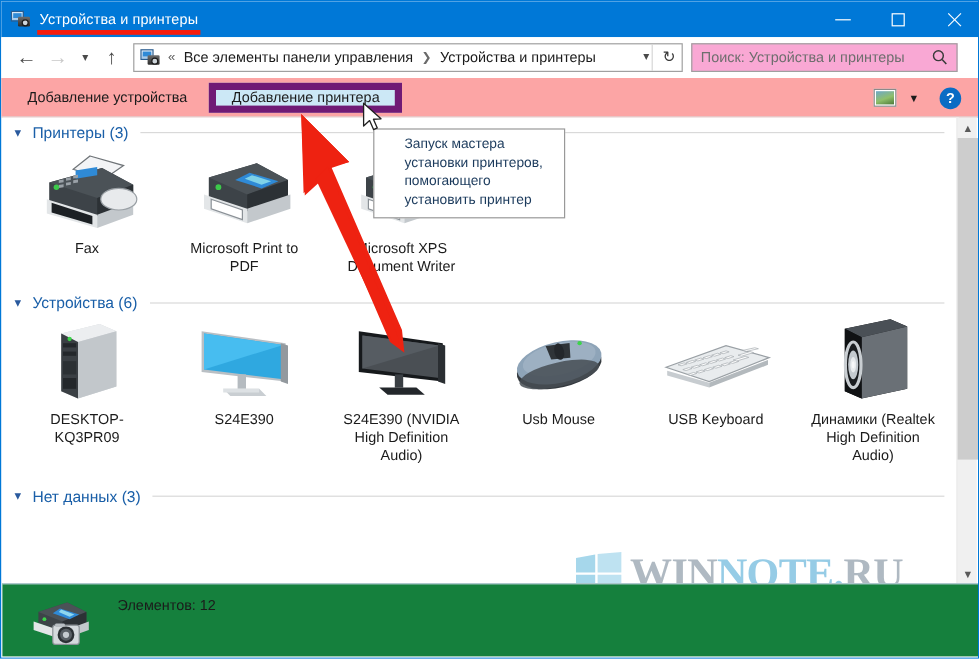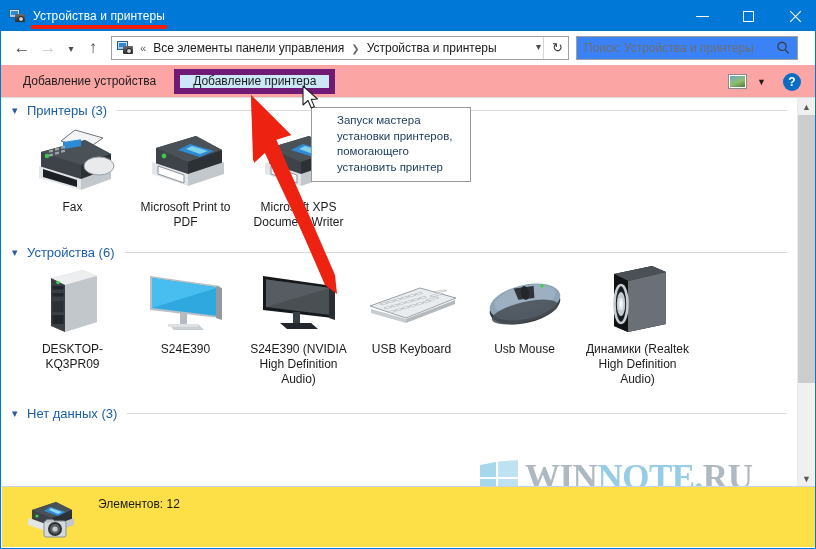--- a/index.html
+++ b/index.html
@@ -121,21 +121,21 @@
   #crumb-refresh {
     position: absolute; right: 5px; top: 3px;
     font-size: 13px; color: #3a3a3a;
   }
 
   #searchbox {
     position: relative;
     margin-left: 7px;
     width: 222px; height: 24px;
     border: 1px solid #a0a0a0;
-    background: #3b82f6;
+    background: #f9a8d4;
     display: flex; align-items: center;
   }
   #search-input {
     border: 0; outline: none; background: transparent;
     font-family: "Liberation Sans", sans-serif;
     font-size: 12px; color: #1b1b1b;
     margin-left: 7px; width: 185px;
   }
   #search-input::placeholder { color: #6e6e6e; opacity: 1; }
   #search-icon {
@@ -206,21 +206,21 @@
   .sec-chev {
     font-size: 11px; color: #2a5a9e; width: 15px;
   }
   .sec-label {
     font-size: 13px; color: #1a5fa8; white-space: nowrap;
   }
   .sec-rule {
     flex: 1; height: 1px; background: #d9d9d9; margin-left: 10px; margin-right: 12px;
   }
 
-  .grid { display: flex; padding-left: 14px; }
+  .grid { display: flex; padding-left: 14px; gap: 18px; }
   .tile {
     width: 113px;
     display: flex; flex-direction: column; align-items: center;
   }
   .tile-icon {
     height: 72px; width: 100px;
     display: flex; align-items: flex-end; justify-content: center;
   }
   .tile-label {
     margin-top: 6px;
@@ -246,21 +246,21 @@
   #sb-thumb {
     position: absolute; left: 0; top: 17px;
     width: 17px; height: 268px;
     background: #cdcdcd;
   }
 
   
   #statusbar {
     position: absolute; left: 1px; bottom: 1px;
     width: 813px; height: 61px;
-    background: #fde047;
+    background: #15803d;
     border-top: 1px solid #c8d4e6;
     display: flex; align-items: center;
   }
   #status-icon { margin-left: 22px; width: 60px; height: 48px; position: relative; }
   #status-text {
     margin-left: 14px; font-size: 12px; color: #1b1b1b;
     align-self: flex-start; margin-top: 10px;
   }
 
   
@@ -489,20 +489,36 @@
           <svg width="100" height="74" viewBox="0 0 100 74">
             <polygon points="14,14 84,24 84,56 14,48" fill="#16191c"></polygon>
             <polygon points="17,17.5 81,26 81,53 17,45" fill="#4a4f54"></polygon>
             <polygon points="17,17.5 81,26 17,45" fill="#565c62"></polygon>
             <polygon points="80,24 86,26 86,58 80,56" fill="#2a2e32"></polygon>
             <rect x="44" y="50" width="7" height="11" fill="#3a3f44"></rect>
             <polygon points="31,61 62,61 69,67 38,67" fill="#23272b"></polygon>
           </svg>
         </div>
         <div class="tile-label">S24E390 (NVIDIA High Definition Audio)</div>
+      </div>
+
+      <div class="tile">
+        <div class="tile-icon">
+          <svg width="100" height="74" viewBox="0 0 100 74">
+            <ellipse cx="50" cy="44" rx="36" ry="17" transform="rotate(-13 50 44)" fill="#353a3f"></ellipse>
+            <ellipse cx="50" cy="40" rx="36" ry="17" transform="rotate(-13 50 40)" fill="#8ea4b8"></ellipse>
+            <path d="M16,44 A36,17 0 0 1 84,30 A36,17 0 0 0 16,44 Z" transform="rotate(-13 50 37)" fill="#a9bcce"></path>
+            <ellipse cx="50" cy="37" rx="31" ry="13" transform="rotate(-13 50 37)" fill="#9db0c2"></ellipse>
+            <path d="M40,24 L60,26 L58,38 L42,36 Z" transform="rotate(-13 50 31)" fill="#2f3438"></path>
+            <ellipse cx="50" cy="31" rx="4" ry="7" transform="rotate(-13 50 31)" fill="#23272b"></ellipse>
+            <circle cx="67" cy="24" r="1.8" fill="#3cd44a"></circle>
+            <ellipse cx="50" cy="50" rx="34" ry="10" transform="rotate(-13 50 50)" fill="#474d53" opacity=".85"></ellipse>
+          </svg>
+        </div>
+        <div class="tile-label">Usb Mouse</div>
       </div>
 
       <div class="tile">
         <div class="tile-icon">
           <svg width="100" height="74" viewBox="0 0 100 74">
             <polygon points="8,44 58,26 94,36 44,56" fill="#e9ecee" stroke="#9aa0a5" stroke-width="1"></polygon>
             <polygon points="9,47 44,57 44,61 9,51" fill="#c7ccd0"></polygon>
             <polygon points="44,57 93,38 93,42 44,61" fill="#b3b9bd"></polygon>
             <g fill="#ffffff" stroke="#a8aeb3" stroke-width=".6">
               <polygon points="18,42 23,40.4 25.6,41.2 20.6,42.8"></polygon>
@@ -528,36 +544,20 @@
               <polygon points="72,30 82,27.8 85,28.6 75,30.8"></polygon>
             </g>
           </svg>
         </div>
         <div class="tile-label">USB Keyboard</div>
       </div>
 
       <div class="tile">
         <div class="tile-icon">
           <svg width="100" height="74" viewBox="0 0 100 74">
-            <ellipse cx="50" cy="44" rx="36" ry="17" transform="rotate(-13 50 44)" fill="#353a3f"></ellipse>
-            <ellipse cx="50" cy="40" rx="36" ry="17" transform="rotate(-13 50 40)" fill="#8ea4b8"></ellipse>
-            <path d="M16,44 A36,17 0 0 1 84,30 A36,17 0 0 0 16,44 Z" transform="rotate(-13 50 37)" fill="#a9bcce"></path>
-            <ellipse cx="50" cy="37" rx="31" ry="13" transform="rotate(-13 50 37)" fill="#9db0c2"></ellipse>
-            <path d="M40,24 L60,26 L58,38 L42,36 Z" transform="rotate(-13 50 31)" fill="#2f3438"></path>
-            <ellipse cx="50" cy="31" rx="4" ry="7" transform="rotate(-13 50 31)" fill="#23272b"></ellipse>
-            <circle cx="67" cy="24" r="1.8" fill="#3cd44a"></circle>
-            <ellipse cx="50" cy="50" rx="34" ry="10" transform="rotate(-13 50 50)" fill="#474d53" opacity=".85"></ellipse>
-          </svg>
-        </div>
-        <div class="tile-label">Usb Mouse</div>
-      </div>
-
-      <div class="tile">
-        <div class="tile-icon">
-          <svg width="100" height="74" viewBox="0 0 100 74">
             <polygon points="26,12 64,4 78,10 78,62 40,70 26,64" fill="#0d0f11"></polygon>
             <polygon points="26,12 64,4 78,10 40,19" fill="#4a5056"></polygon>
             <polygon points="40,19 78,10 78,62 40,70" fill="#6a7076"></polygon>
             <polygon points="26,12 40,19 40,70 26,64" fill="#101214"></polygon>
             <ellipse cx="33" cy="42" rx="6.5" ry="19" fill="#1a1d20"></ellipse>
             <ellipse cx="33" cy="42" rx="6.5" ry="19" fill="none" stroke="#c9ced2" stroke-width="2.6"></ellipse>
             <ellipse cx="33" cy="42" rx="4.2" ry="12" fill="#c4cacf"></ellipse>
             <ellipse cx="33" cy="42" rx="2.4" ry="6.5" fill="#e8ebed"></ellipse>
             <ellipse cx="33" cy="42" rx="1.2" ry="3" fill="#f7f8f9"></ellipse>
           </svg>

